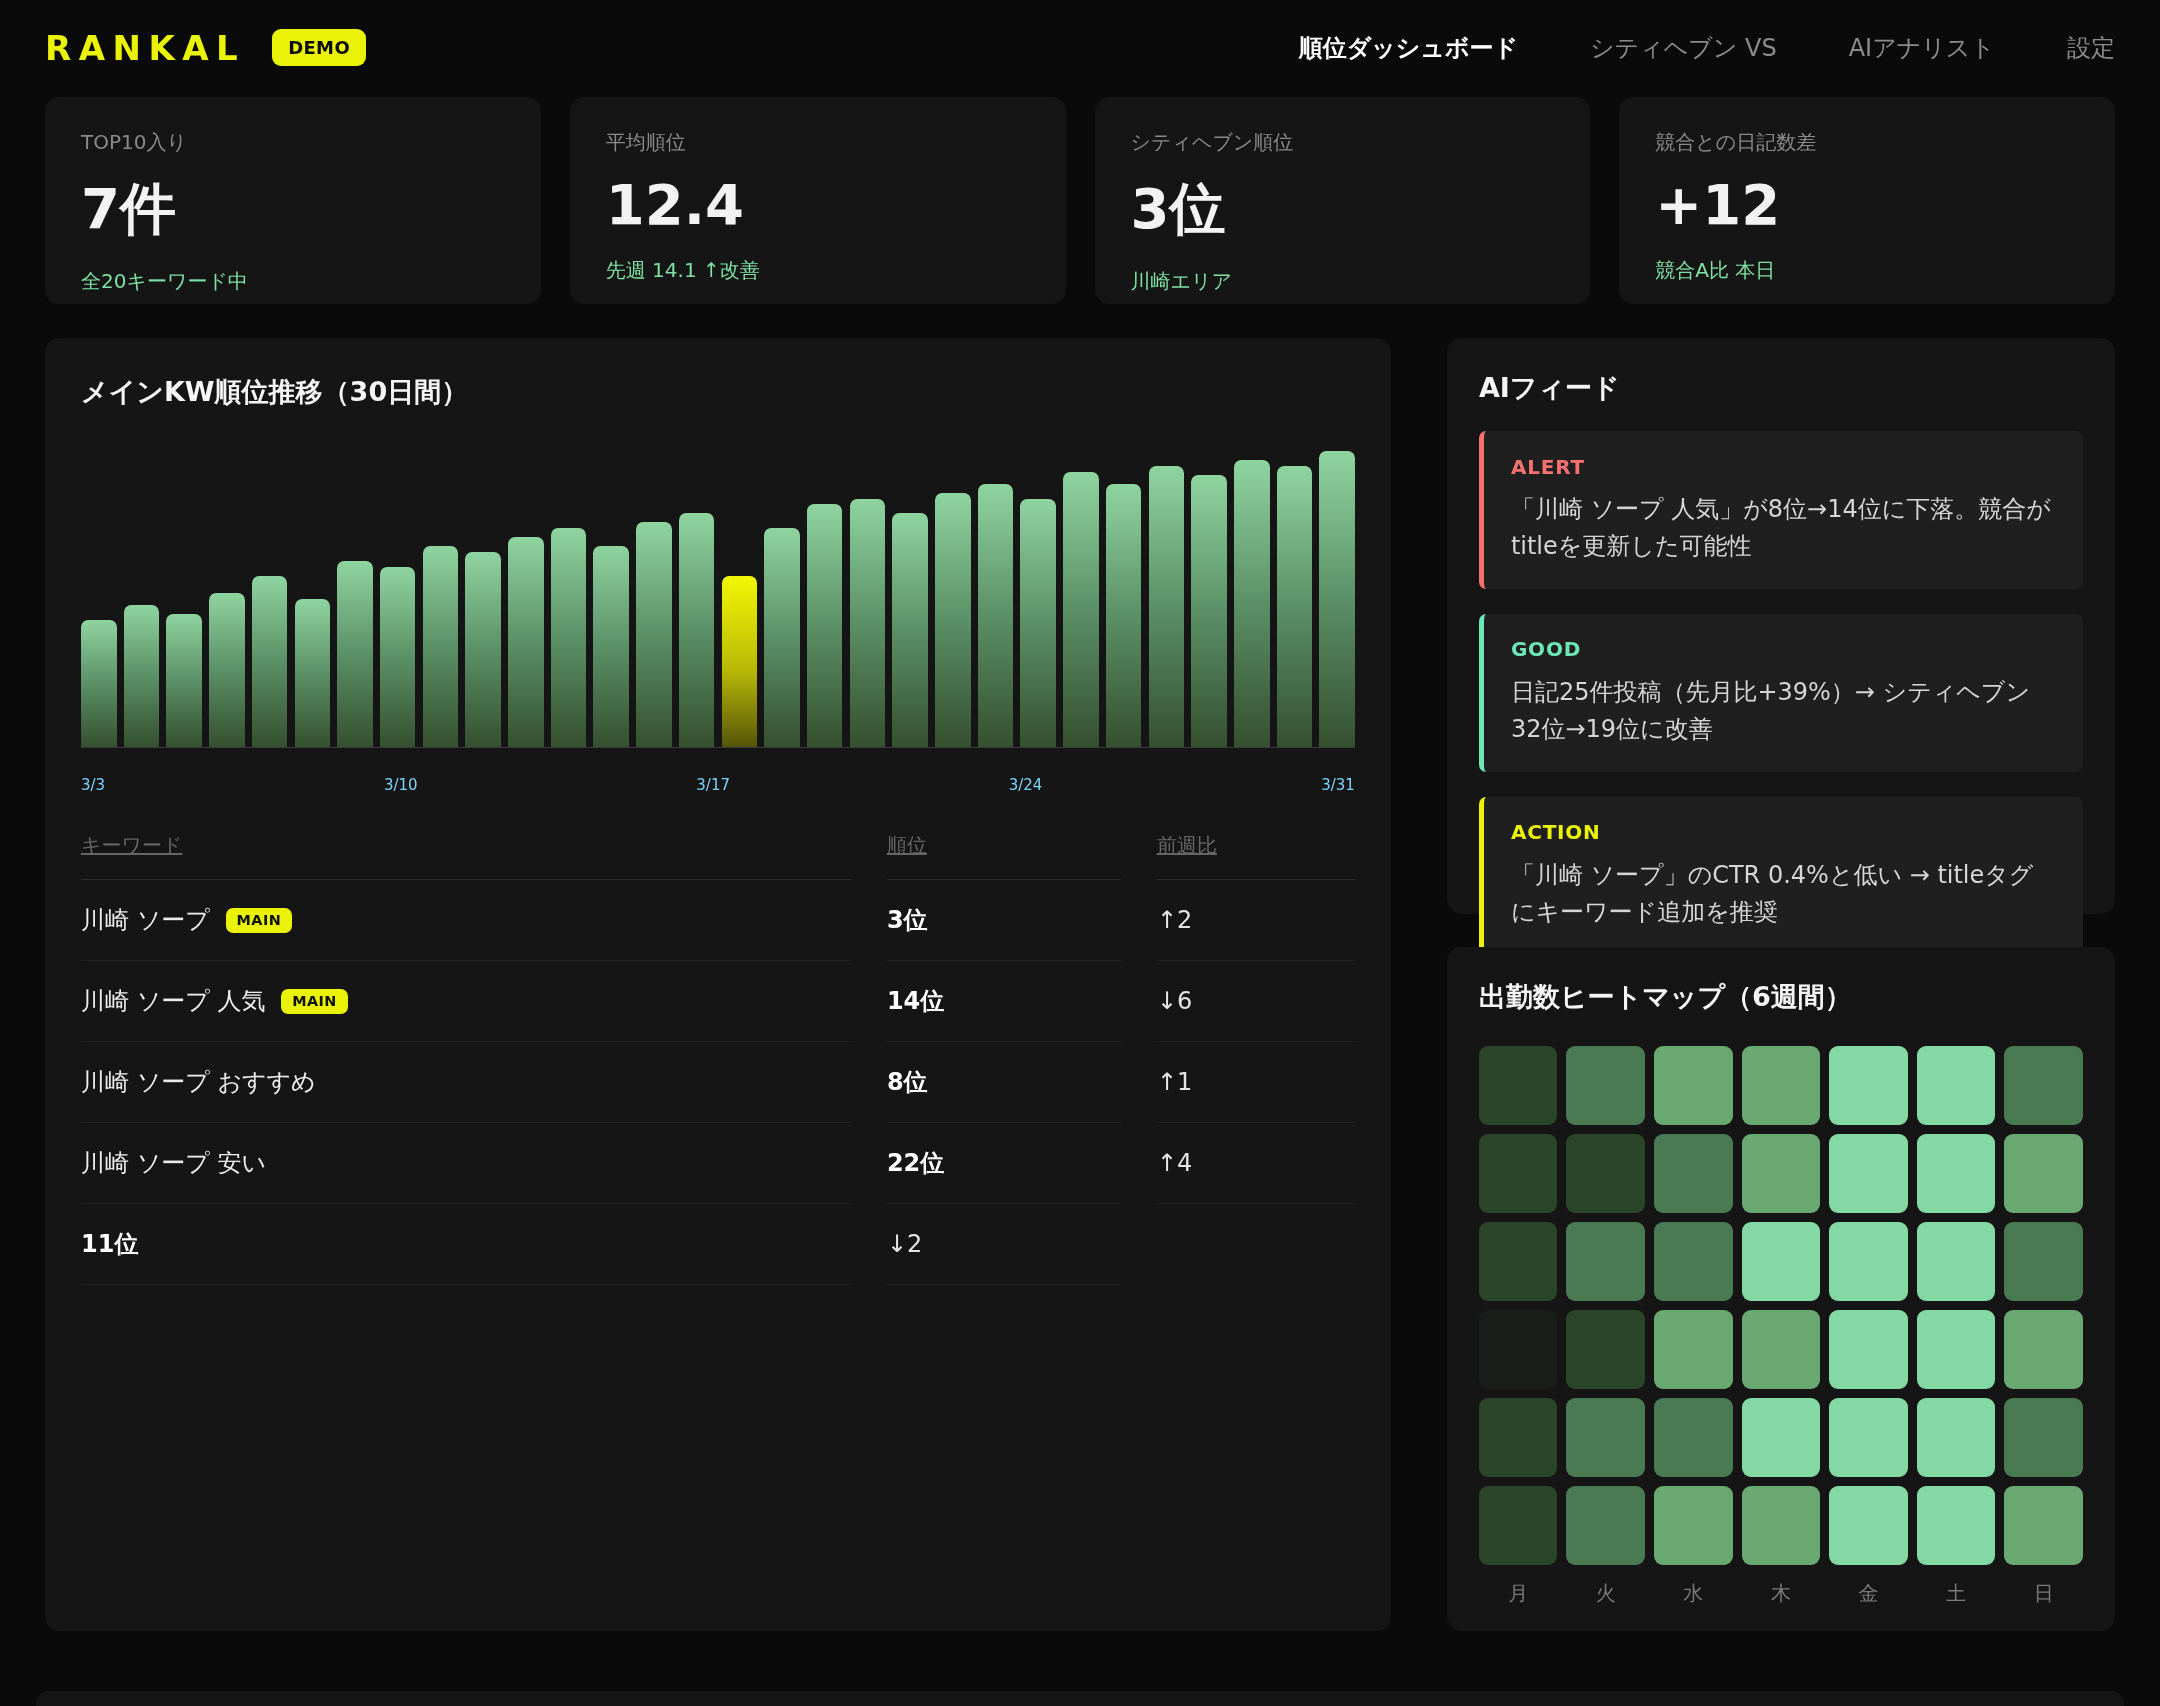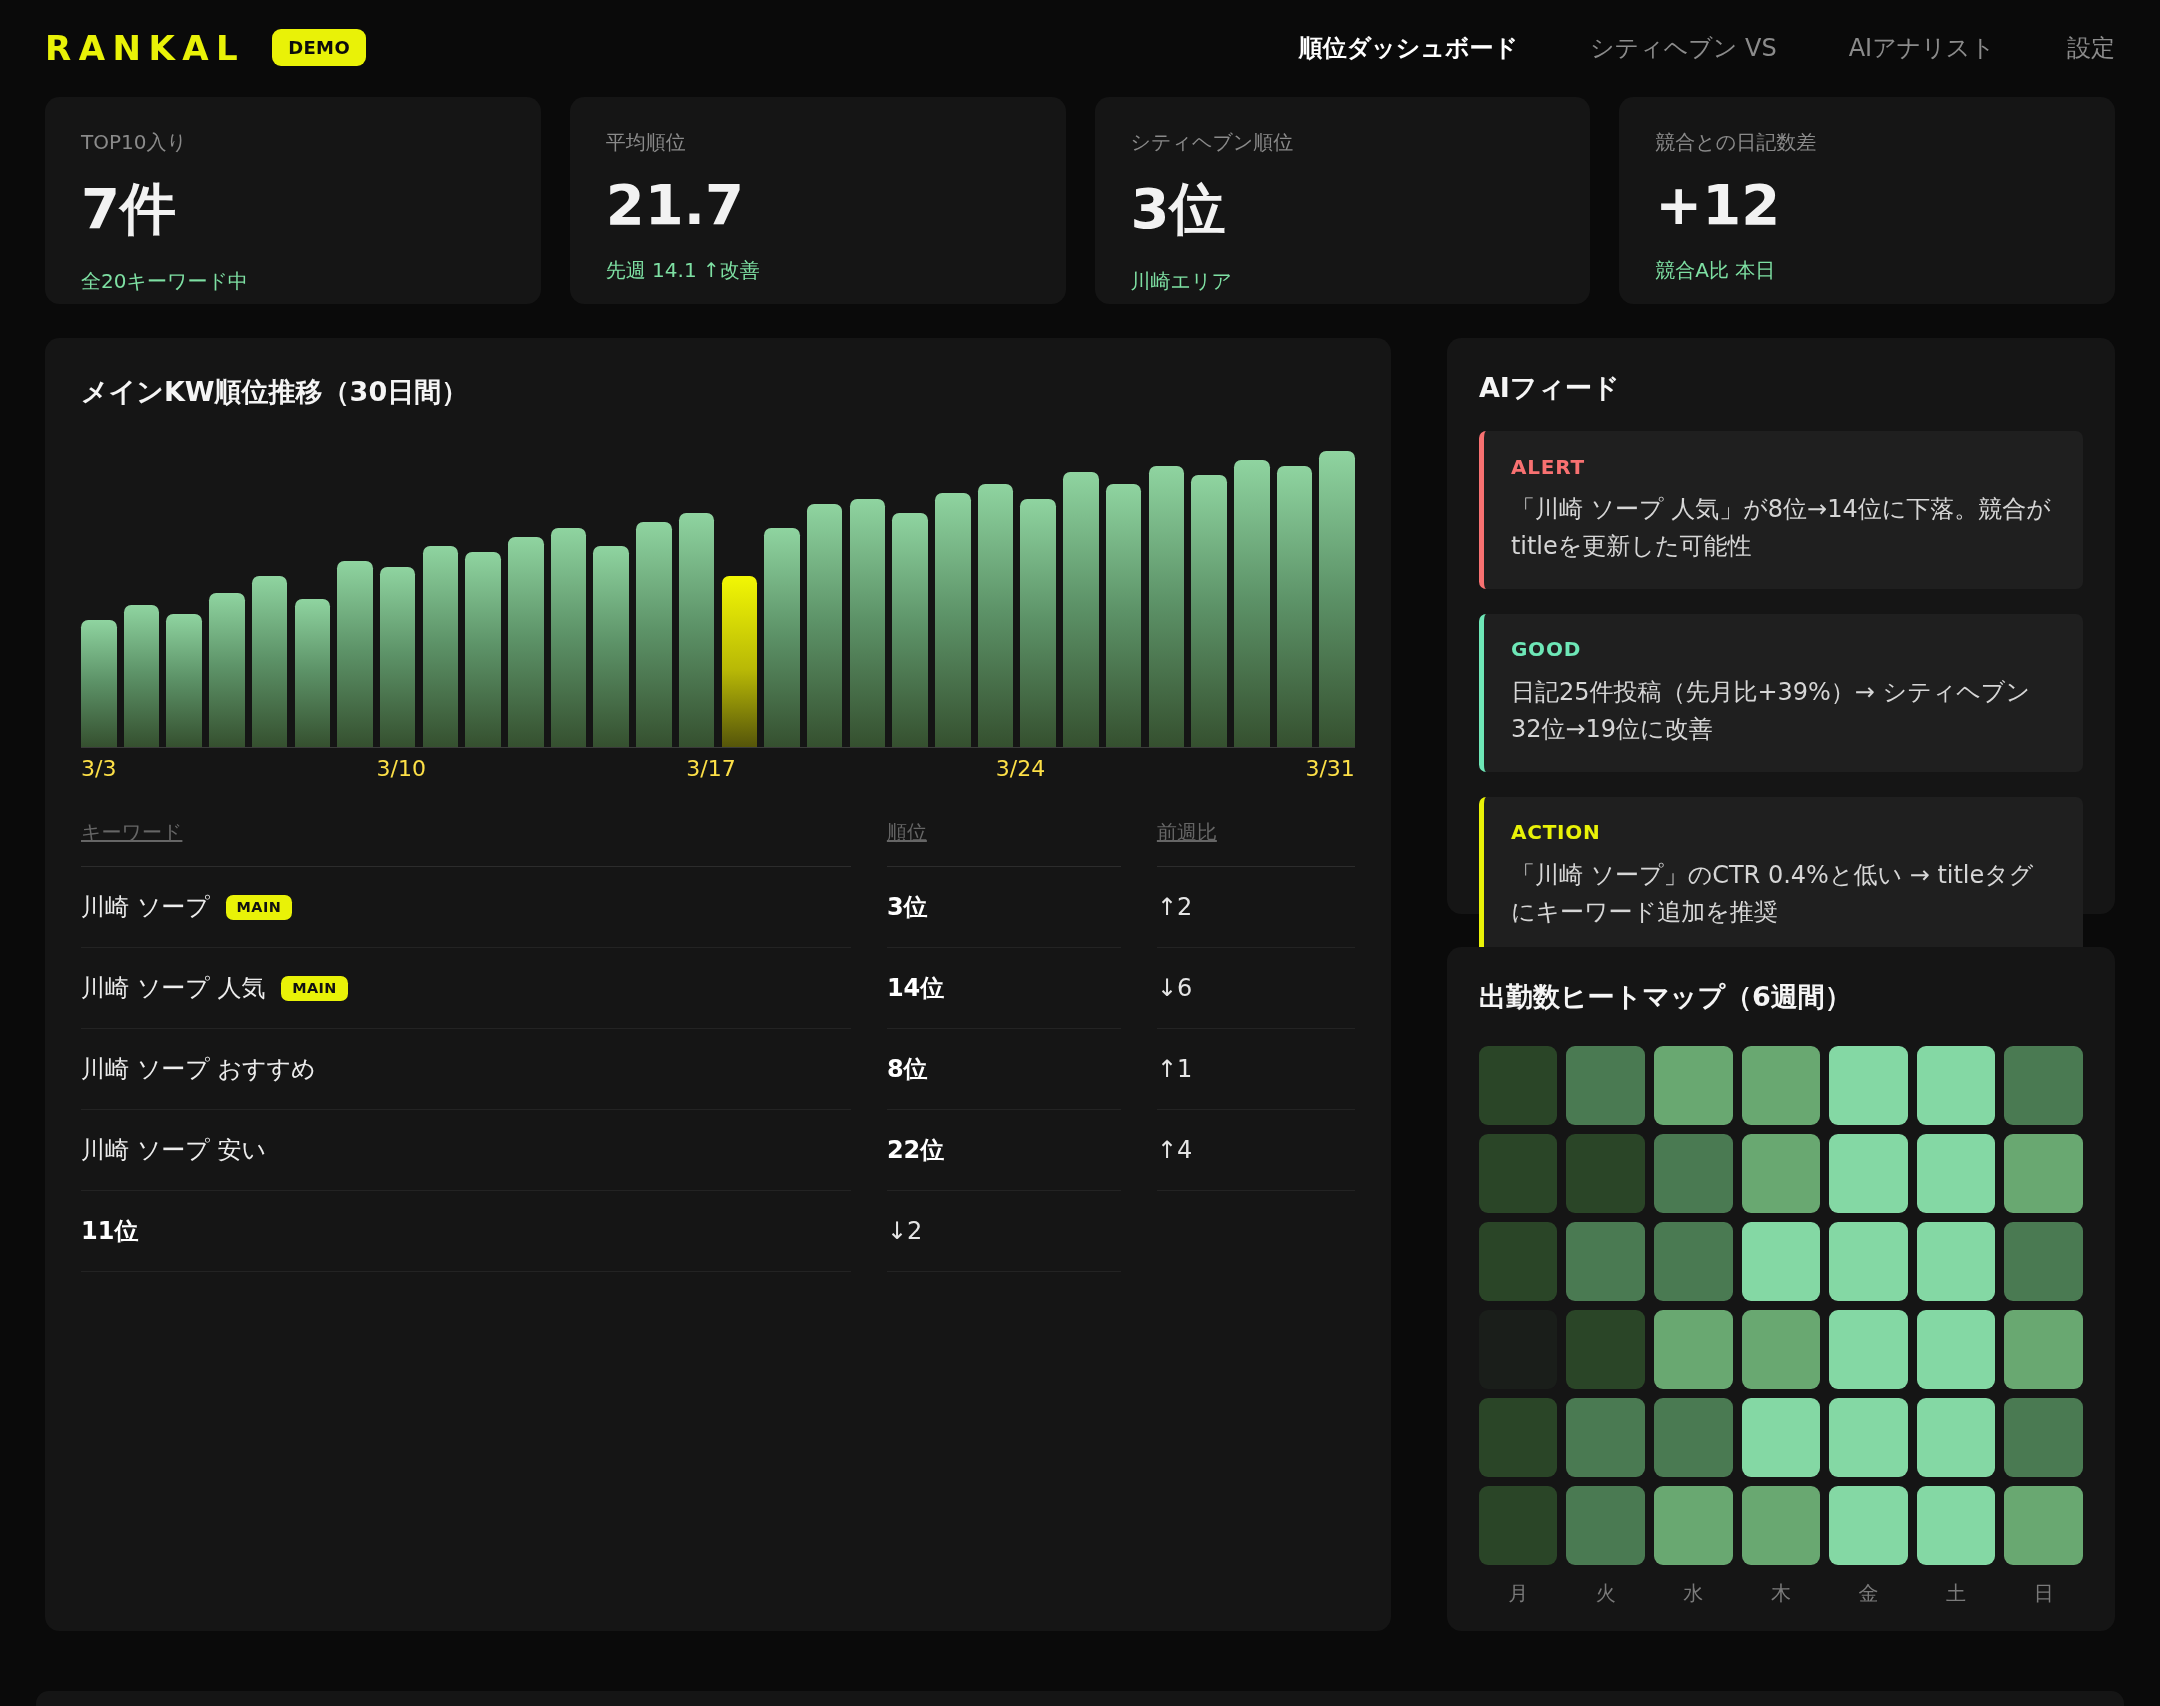--- a/index.html
+++ b/index.html
@@ -44,21 +44,21 @@
     display:flex; align-items:flex-end; gap:7.2px;
     border-bottom:1.8px solid #3a3a3a;
   }
   .bar {
     flex:1; border-radius:7.2px 7.2px 0 0;
     background:linear-gradient(180deg,#8fd4a0 0%,#5d9368 48%,#35502f 100%);
   }
   .bar.highlight {
     background:linear-gradient(180deg,#f2f704 0%,#b8b806 55%,#55550a 100%);
   }
-  .axis { display:flex; justify-content:space-between; margin-top:8px; font-size:22px; color:#fde047; }
+  .axis { display:flex; justify-content:space-between; margin-top:28px; font-size:15px; color:#7dd3fc; }
   
   .kw-table { margin-top:38px; display:grid; grid-template-columns:1fr 234px 198px; column-gap:36px; }
   .th {
     font-size:20px; color:#666; padding-bottom:20px; border-bottom:0.9px solid #2c2c2c;text-decoration:underline;
   }
   .td {
     font-size:24px; color:#ededed; padding:24px 0; border-bottom:0.9px solid #232323;
     display:flex; align-items:center; gap:16px; min-height:76px;
   }
   .td.rank { color:#ffffff; font-weight:600; }
@@ -110,21 +110,21 @@
   </header>
 
   <section class="stats" id="stats">
       <div class="stat-card">
         <div class="stat-label">TOP10入り</div>
         <div class="stat-value">7件</div>
         <div class="stat-sub">全20キーワード中</div>
       </div>
       <div class="stat-card">
         <div class="stat-label">平均順位</div>
-        <div class="stat-value">21.7</div>
+        <div class="stat-value">12.4</div>
         <div class="stat-sub">先週 14.1 ↑改善</div>
       </div>
       <div class="stat-card">
         <div class="stat-label">シティヘブン順位</div>
         <div class="stat-value">3位</div>
         <div class="stat-sub">川崎エリア</div>
       </div>
       <div class="stat-card">
         <div class="stat-label">競合との日記数差</div>
         <div class="stat-value">+12</div>

